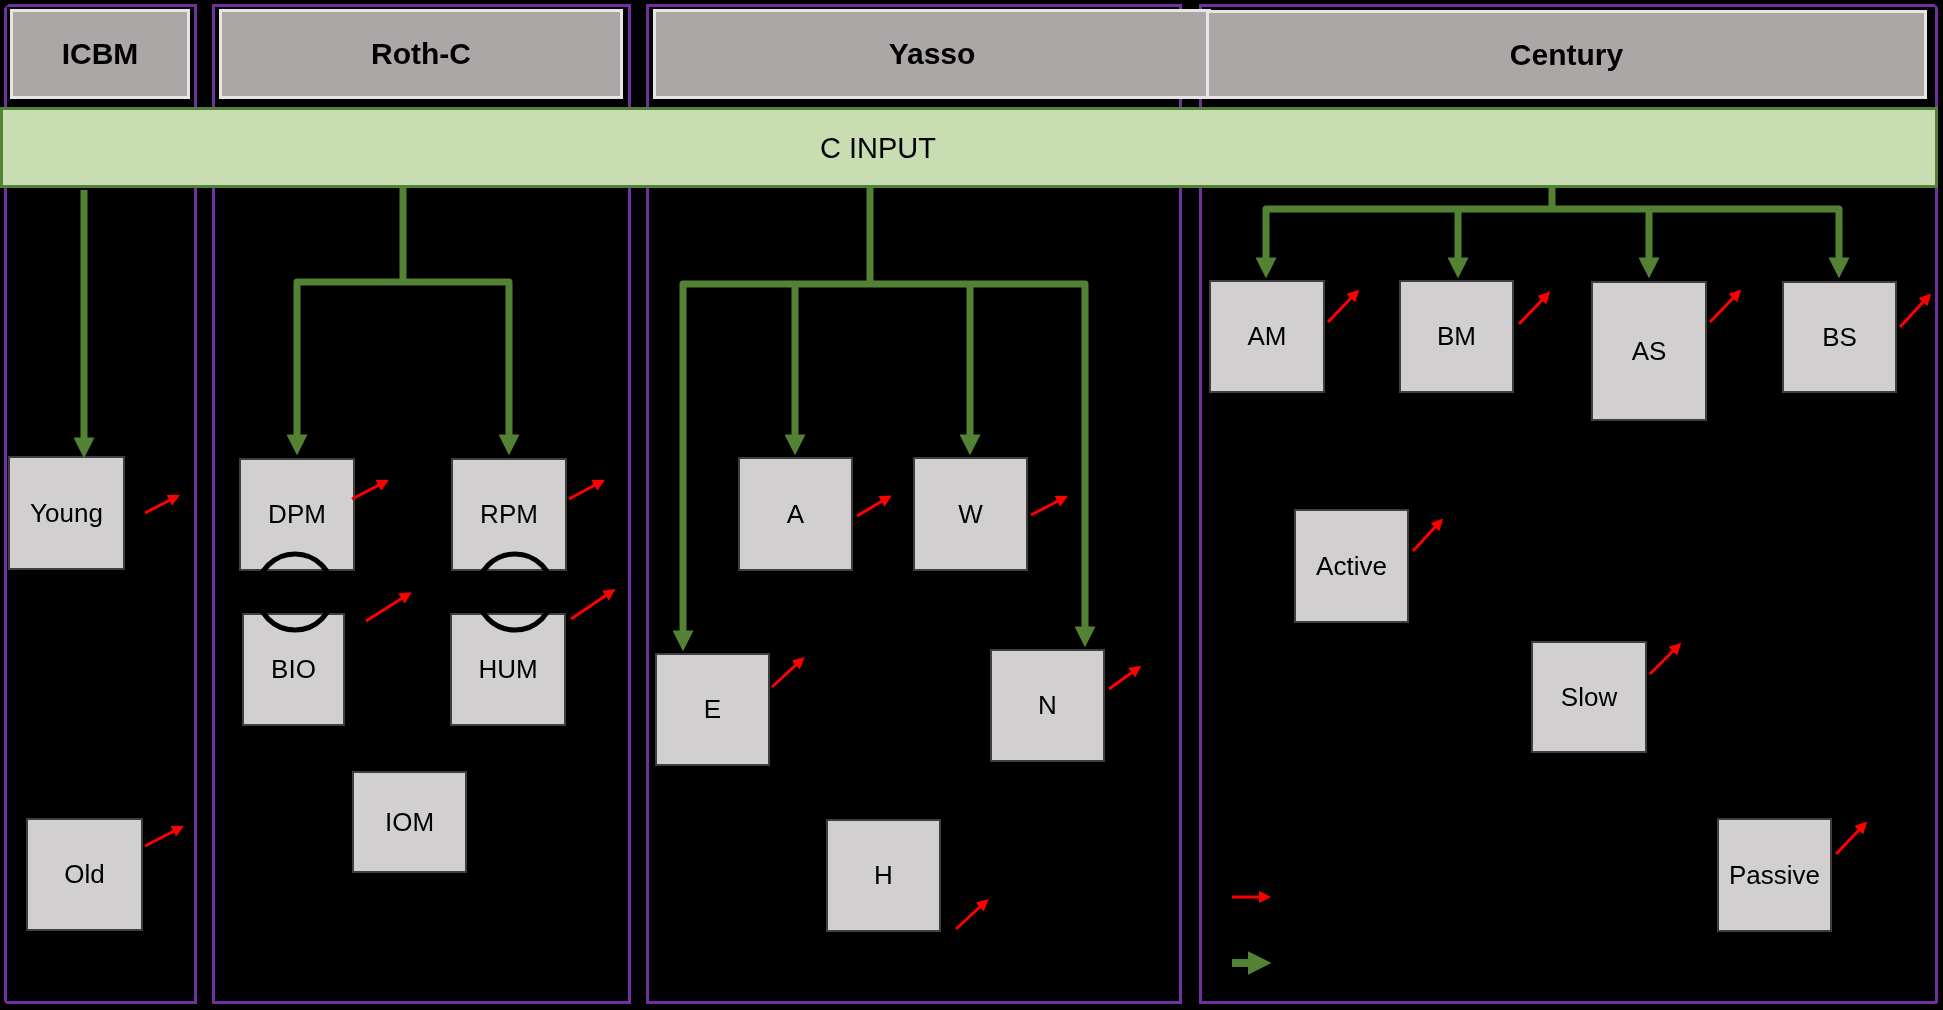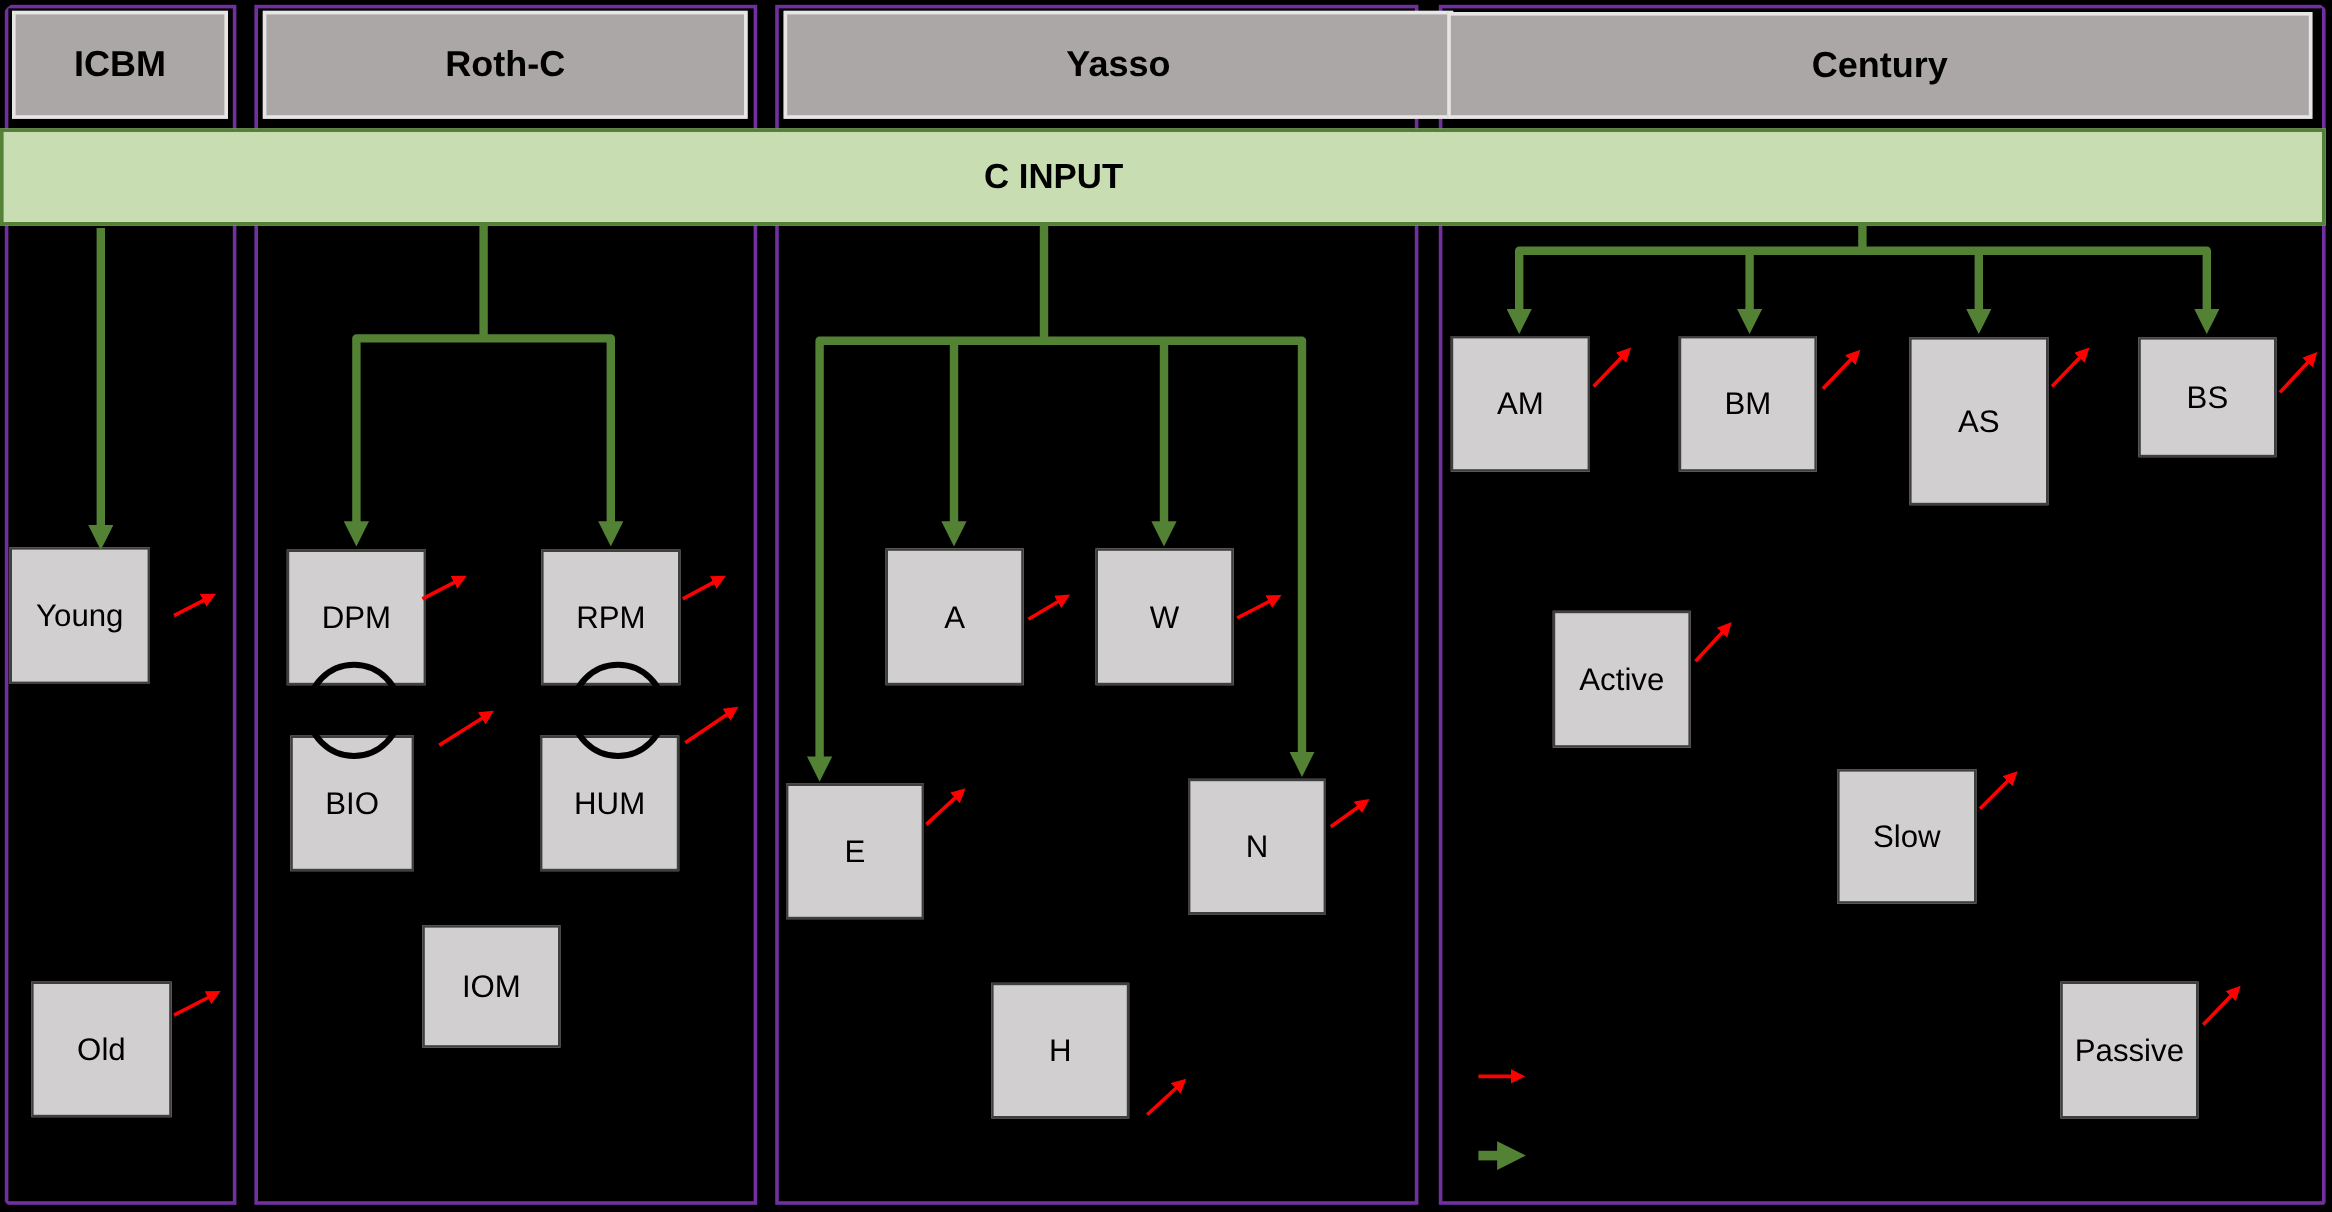--- a/index.html
+++ b/index.html
@@ -12,21 +12,21 @@
          font-family:"Liberation Sans",sans-serif;overflow:hidden;border-radius:21px;}
   .panel{position:absolute;border:3px solid var(--purple);box-sizing:border-box;z-index:1;}
   .model-header{position:absolute;background:var(--header-fill);
         border:3px solid var(--header-border);box-sizing:border-box;z-index:2;
         display:flex;align-items:center;justify-content:center;
         font-size:30px;font-weight:700;color:var(--ink);}
   #banner{position:absolute;left:0;top:107px;width:1938px;height:81px;
         background:var(--banner-fill);border:3px solid var(--green-dark);
         box-sizing:border-box;z-index:3;}
   #banner .banner-text{position:absolute;left:875px;top:50%;
-        transform:translate(-50%,-50%);font-size:29px;font-weight:700;color:var(--ink);
+        transform:translate(-50%,-50%);font-size:29px;font-weight:400;color:var(--ink);
         white-space:nowrap;}
   .pool{position:absolute;background:var(--pool-fill);border:2px solid var(--pool-border);
         box-sizing:border-box;z-index:2;display:flex;align-items:center;justify-content:center;
         font-size:26px;color:var(--ink);}
   #flows{position:absolute;left:0;top:0;z-index:4;pointer-events:none;}
   .gline{stroke:var(--green);stroke-width:7;fill:none;stroke-linejoin:round;}
   .gline-legend{stroke:var(--green);stroke-width:8;fill:none;}
   .rline{stroke:var(--red);stroke-width:3;fill:none;}
   .ghead{fill:var(--green);}
   .rhead{fill:var(--red);}
@@ -62,21 +62,21 @@
 
   <div class="pool" style="left:738px;top:457px;width:115px;height:114px">A</div>
   <div class="pool" style="left:913px;top:457px;width:115px;height:114px">W</div>
   <div class="pool" style="left:655px;top:653px;width:115px;height:113px">E</div>
   <div class="pool" style="left:990px;top:649px;width:115px;height:113px">N</div>
   <div class="pool" style="left:826px;top:819px;width:115px;height:113px">H</div>
 
   <div class="pool" style="left:1399px;top:280px;width:115px;height:113px">BM</div>
   <div class="pool" style="left:1209px;top:280px;width:116px;height:113px">AM</div>
   <div class="pool" style="left:1591px;top:281px;width:116px;height:140px">AS</div>
-  <div class="pool" style="left:1782px;top:281px;width:115px;height:100px">BS</div>
+  <div class="pool" style="left:1782px;top:281px;width:115px;height:112px">BS</div>
   <div class="pool" style="left:1294px;top:509px;width:115px;height:114px">Active</div>
   <div class="pool" style="left:1531px;top:641px;width:116px;height:112px">Slow</div>
   <div class="pool" style="left:1717px;top:818px;width:115px;height:114px">Passive</div>
 
   <svg id="flows" width="1943" height="1010" viewBox="0 0 1943 1010">
     <defs>
       <marker id="ah-green" viewBox="0 0 3 3" markerWidth="3" markerHeight="3" refX="0.8" refY="1.5" orient="auto-start-reverse" markerUnits="strokeWidth">
         <path class="ghead" d="M0,0 L3,1.5 L0,3 Z"></path>
       </marker>
       <marker id="ah-red" viewBox="0 0 4 4" markerWidth="4" markerHeight="4" refX="1" refY="2" orient="auto-start-reverse" markerUnits="strokeWidth">

